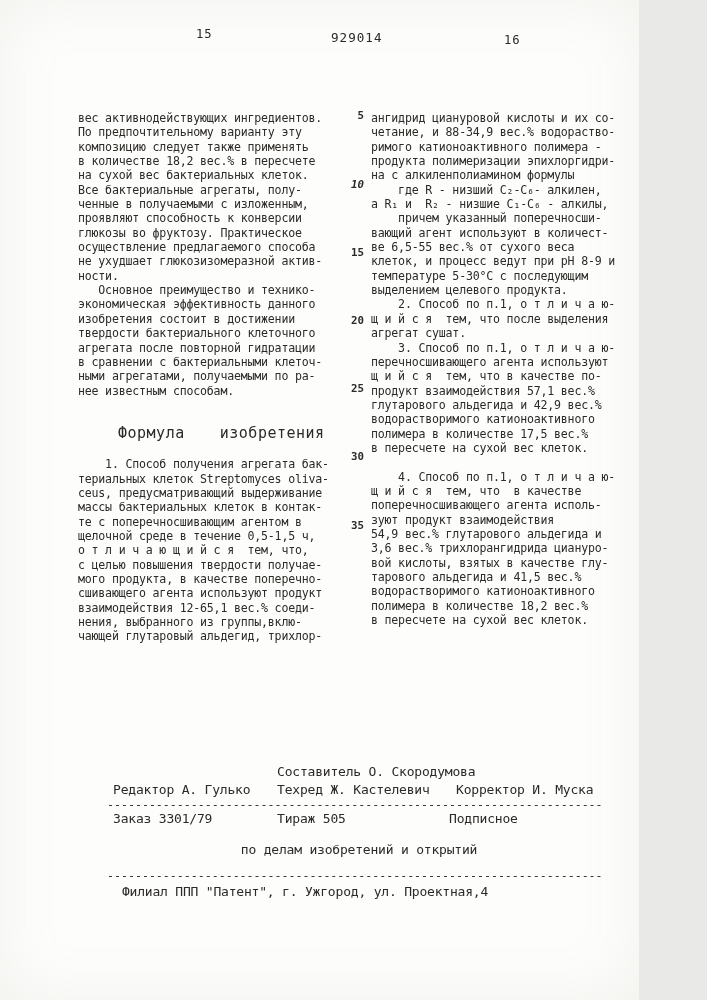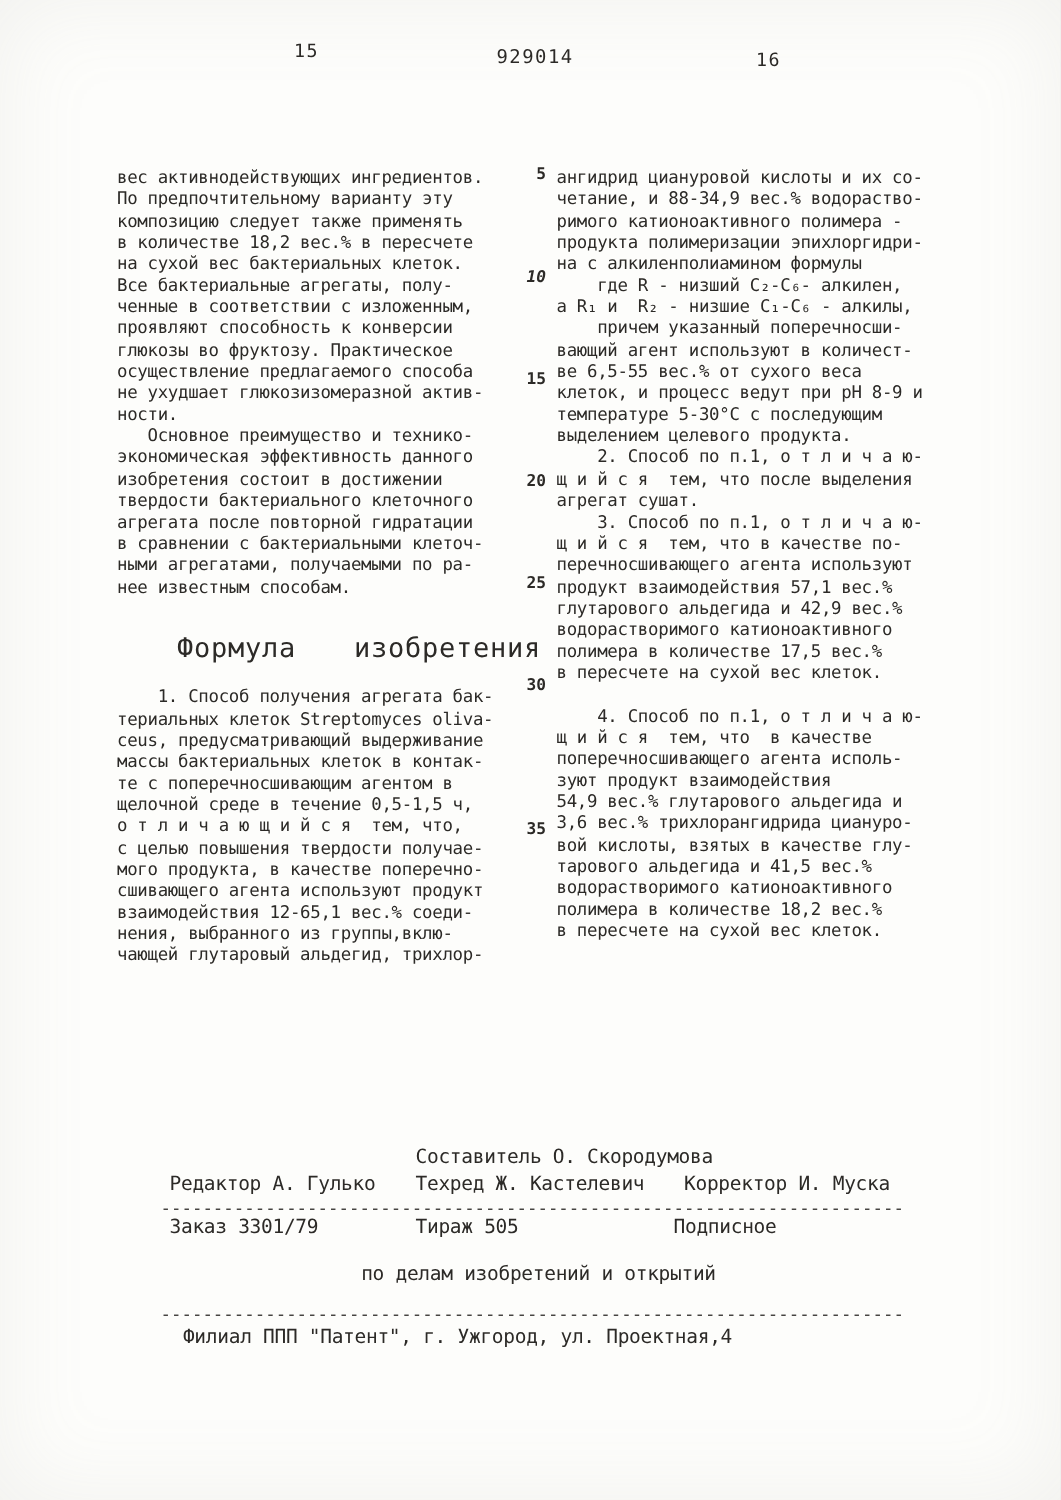--- a/index.html
+++ b/index.html
@@ -3,21 +3,21 @@
 <meta charset="utf-8">
 <style>
   html,body { margin:0; padding:0; }
   body {
     width:707px; height:1000px;
     background:#e9e9e7;
     font-family:"DejaVu Sans Mono", monospace;
   }
   .page {
     position:relative;
-    width:707px; height:1000px;
+    width:639px; height:1000px;
     background:#fdfdfb;
     color:#2c2a27;
     overflow:hidden;
     box-shadow: inset 0 0 60px rgba(160,158,150,0.12);
   }
   .line {
     height:14.35px;
     line-height:14.35px;
     font-size:11.6px;
     white-space:pre;
@@ -29,21 +29,21 @@
     letter-spacing:0;
   }
   .col { position:absolute; top:64px;margin-top:47px; }
   .col-left  { left:78px;  width:266px; }
   .col-right { left:371px; width:272px; }
   .section-heading {
     margin-top:28px;
     margin-bottom:17px;
     padding-left:40px;
     height:14.35px; line-height:14.35px;
-    font-size:18px;
+    font-size:15px;
     word-spacing:8px;
     letter-spacing:0.5px;
     white-space:pre;
   }
   .hdr { position:absolute; font-size:12.2px; letter-spacing:1px; white-space:pre; }
   .gutter-num {
     position:absolute;
     left:338px; width:26px;
     text-align:right;
     font-size:10.8px;
@@ -72,21 +72,21 @@
   <div class="hdr" style="left:504px; top:33px;">16</div>
 
   <div class="col col-left">
     <div>
         <div class="line">вес активнодействующих ингредиентов.</div>
         <div class="line">По предпочтительному варианту эту</div>
         <div class="line">композицию следует также применять</div>
         <div class="line">в количестве 18,2 вес.% в пересчете</div>
         <div class="line">на сухой вес бактериальных клеток.</div>
         <div class="line">Все бактериальные агрегаты, полу-</div>
-        <div class="line">ченные в соответствии с изложенным,</div>
+        <div class="line">ченные в получаемыми с изложенным,</div>
         <div class="line">проявляют способность к конверсии</div>
         <div class="line">глюкозы во фруктозу. Практическое</div>
         <div class="line">осуществление предлагаемого способа</div>
         <div class="line">не ухудшает глюкозизомеразной актив-</div>
         <div class="line">ности.</div>
         <div class="line">   Основное преимущество и технико-</div>
         <div class="line">экономическая эффективность данного</div>
         <div class="line">изобретения состоит в достижении</div>
         <div class="line">твердости бактериального клеточного</div>
         <div class="line">агрегата после повторной гидратации</div>
@@ -124,22 +124,22 @@
         <div class="line">    причем указанный поперечносши-</div>
         <div class="line">вающий агент используют в количест-</div>
         <div class="line">ве 6,5-55 вес.% от сухого веса</div>
         <div class="line">клеток, и процесс ведут при рН 8-9 и</div>
         <div class="line">температуре 5-30°С с последующим</div>
         <div class="line">выделением целевого продукта.</div>
         <div class="line">    2. Способ по п.1, о т л и ч а ю-</div>
         <div class="line">щ и й с я  тем, что после выделения</div>
         <div class="line">агрегат сушат.</div>
         <div class="line">    3. Способ по п.1, о т л и ч а ю-</div>
+        <div class="line">перечносшивающего агента используют</div>
         <div class="line">щ и й с я  тем, что в качестве по-</div>
-        <div class="line">перечносшивающего агента используют</div>
         <div class="line">продукт взаимодействия 57,1 вес.%</div>
         <div class="line">глутарового альдегида и 42,9 вес.%</div>
         <div class="line">водорастворимого катионоактивного</div>
         <div class="line">полимера в количестве 17,5 вес.%</div>
         <div class="line">в пересчете на сухой вес клеток.</div>
         <div class="line">&nbsp;</div>
         <div class="line">    4. Способ по п.1, о т л и ч а ю-</div>
         <div class="line">щ и й с я  тем, что  в качестве</div>
         <div class="line">поперечносшивающего агента исполь-</div>
         <div class="line">зуют продукт взаимодействия</div>
@@ -153,21 +153,21 @@
       </div>
   </div>
 
   <div>
       <div class="gutter-num" style="top: 109px;">5</div>
       <div class="gutter-num" style="top: 178px; font-style: italic;">10</div>
       <div class="gutter-num" style="top: 246px;">15</div>
       <div class="gutter-num" style="top: 314px;">20</div>
       <div class="gutter-num" style="top: 382px;">25</div>
       <div class="gutter-num" style="top: 450px;">30</div>
-      <div class="gutter-num" style="top: 519px; margin-top: 27px;">35</div>
+      <div class="gutter-num" style="top: 519px;">35</div>
     </div>
 
   <div class="ftr" style="left:277px; top:764px;">Составитель О. Скородумова</div>
   <div class="ftr" style="left:113px; top:782px;">Редактор А. Гулько</div>
   <div class="ftr" style="left:277px; top:782px;">Техред Ж. Кастелевич</div>
   <div class="ftr" style="left:456px; top:782px;">Корректор И. Муска</div>
 
   <div class="dashrow" style="top:799px;">------------------------------------------------------------------------</div>
 
   <div class="ftr" style="left:113px; top:811px;">Заказ 3301/79</div>

